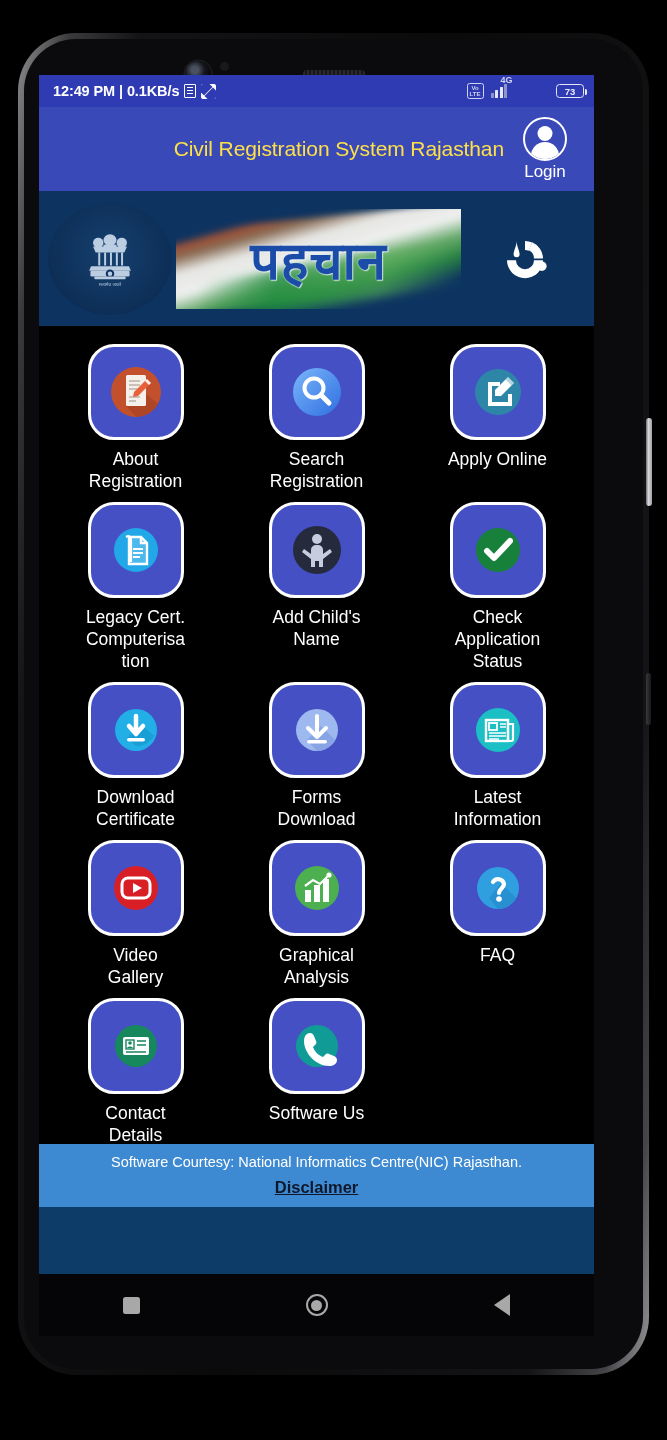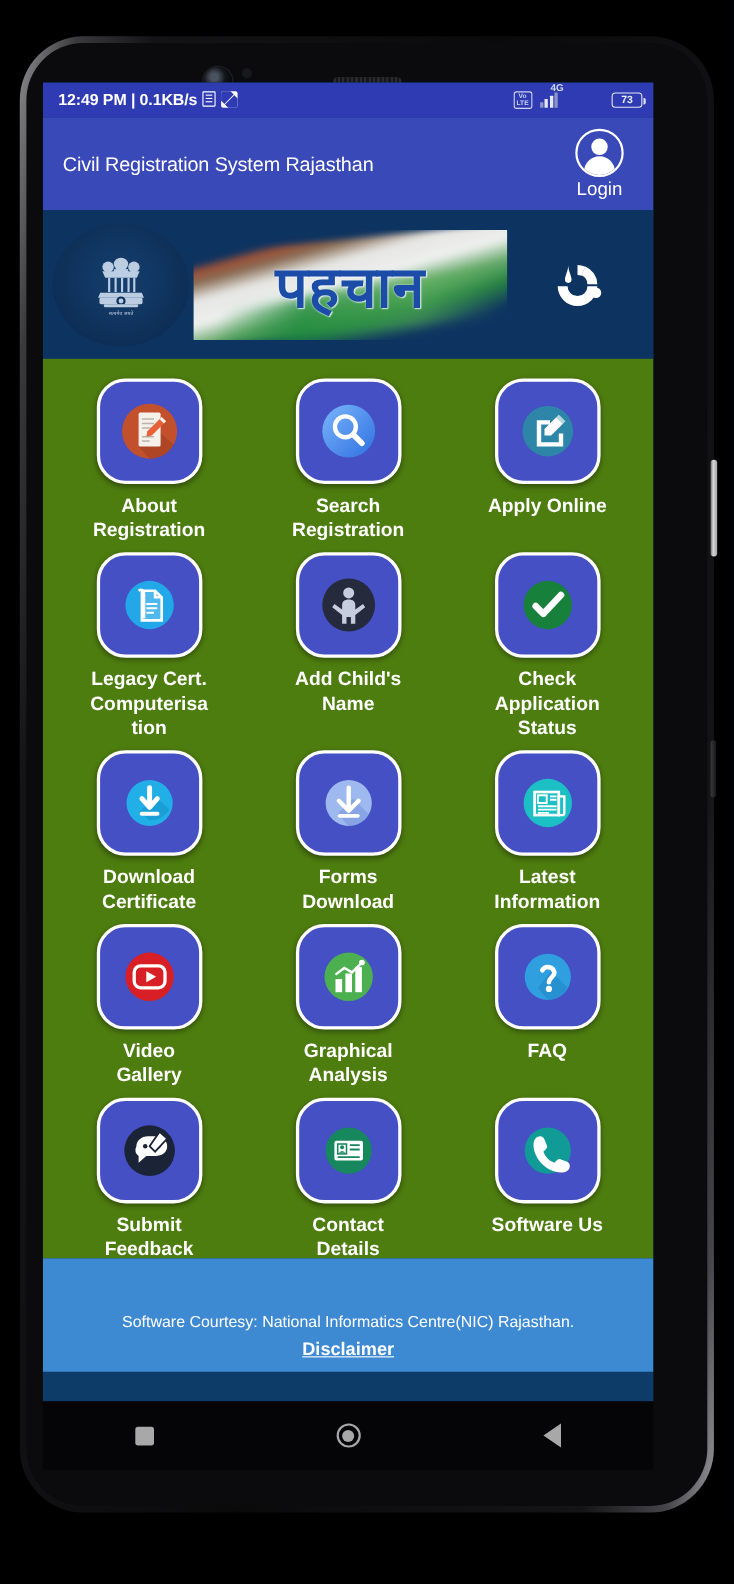--- a/index.html
+++ b/index.html
@@ -63,21 +63,21 @@
     overflow:hidden;
   }
 
   
   #statusbar {
     height:32px; background:#2f3bb2;
     display:flex; align-items:center; justify-content:space-between;
     padding:0 10px 0 14px;
     color:#ffffff;
   }
-  .sb-left { display:flex; align-items:flex-start; gap:5px; }
+  .sb-left { display:flex; align-items:center; gap:5px; }
   .sb-text { font-size:14.5px; font-weight:bold; letter-spacing:-0.1px; white-space:nowrap; }
   .sb-right { display:flex; align-items:center; gap:5px; }
 
   .ic-doc {
     width:12px; height:14px; border:1.6px solid #fff; border-radius:1px;
     position:relative; flex:none;
   }
   .ic-doc::before {
     content:""; position:absolute; left:2px; top:2px; right:2px; height:1.4px;
     background:#fff; box-shadow:0 3px 0 #fff, 0 6px 0 #fff;
@@ -115,21 +115,21 @@
     background:#e4e7f6; border-radius:0 1.5px 1.5px 0;
   }
   .bat-num { font-size:9.5px; font-weight:bold; color:#e9ecf9; }
 
   
   #appbar {
     height:84px; background:#3a49b8;
     display:flex; align-items:center; padding:0 8px 0 18px;
   }
   #app-title {
-    flex:1; color:#ffffff; font-size:18px; letter-spacing:-0.1px;
+    flex:1; color:#fde047; font-size:21px; letter-spacing:-0.1px;text-align:right;
   }
   #login-btn {
     width:82px; display:flex; flex-direction:column; align-items:center; gap:1px;
     cursor:pointer;
   }
   #login-avatar {
     width:44px; height:44px; border-radius:50%; border:2.4px solid #ffffff;
     display:flex; align-items:flex-end; justify-content:center; overflow:hidden;
     position:relative;
   }
@@ -183,27 +183,26 @@
     letter-spacing:1px;
   }
   #right-logo-circle {
     width:120px; height:112px; border-radius:50%;
     background:radial-gradient(ellipse at 50% 42%,#174madd 0%, #13416f 0%, #0c2c53 78%, #0a2748 100%);
     display:flex; align-items:center; justify-content:center; flex:none;
   }
 
   
   #grid {
-    background:#4d7c0f;
+    background:#000000;
     display:grid; grid-template-columns:repeat(3,1fr);
     padding:8px 6px 4px 6px;
     row-gap:0px;
     height:818px;
     align-content:start;
-    font-weight:bold;
   }
   .cell {
     display:flex; flex-direction:column; align-items:center;
     padding-top:10px; cursor:pointer;
   }
   .tile {
     width:96px; height:96px; border-radius:26px;
     background:#4450c4; border:3px solid #ffffff;
     display:flex; align-items:center; justify-content:center;
     box-shadow:0 2px 5px rgba(0,0,0,.35);
@@ -212,24 +211,24 @@
   .cell-label {
     margin-top:8px; color:#ffffff; font-size:17.5px;
     text-align:center; line-height:22px; max-width:150px;
   }
   .glyph { width:60px; height:60px; display:block; }
 
   
   #footer {
     background:#3e8ad2; padding:8px 10px 10px 10px; text-align:center;
   }
-  #footer-courtesy { color:#ffffff; font-size:14.5px; line-height:20px;margin-top:40px; }
+  #footer-courtesy { color:#ffffff; font-size:14.5px; line-height:20px; }
   #footer-downloads { color:#102a46; font-size:18px; font-weight:bold; margin-top:7px; }
   #footer-disclaimer {
-    color:#ffffff; font-size:16.5px; font-weight:bold;
+    color:#0f172a; font-size:16.5px; font-weight:bold;
     text-decoration:underline; margin-top:6px; display:inline-block; cursor:pointer;
   }
 
   
   #navbar {
     position:absolute; left:39px; top:1274px; width:555px; height:62px;
     background:#050507; display:flex; align-items:center; justify-content:space-around;
   }
   .nav-btn { cursor:pointer; display:flex; align-items:center; justify-content:center; width:70px; height:40px; }
   #nav-recents { width:17px; height:17px; background:#a8a8a8; border-radius:2.5px; }
@@ -487,33 +486,20 @@
         <svg class="glyph" viewBox="0 0 60 60" aria-hidden="true">
           <circle cx="30" cy="30" r="21" fill="#2f9fe0"></circle>
           <path d="M30 51a21 21 0 0 0 18-11L33 25 21 40z" fill="#1c7bbb" opacity=".4"></path>
           <path d="M25 24a6 6 0 0 1 11 2c0 4-5 5-5 9" fill="none" stroke="#fff" stroke-width="4.2" stroke-linecap="round"></path>
           <circle cx="31" cy="41" r="2.8" fill="#fff"></circle>
         </svg>
       </div>
       <div class="cell-label">FAQ</div>
     </div>
 
-    <div class="cell">
-      <div class="tile">
-        <svg class="glyph" viewBox="0 0 60 60" aria-hidden="true">
-          <circle cx="30" cy="30" r="23" fill="#1b2336"></circle>
-          <path d="M18 26a10 9 0 0 1 10-9h8a10 9 0 0 1 10 9 10 9 0 0 1-10 9h-9l-7 6v-6a9 8 0 0 1-2-9z" fill="#fff"></path>
-          <circle cx="26" cy="26" r="2" fill="#1b2336"></circle>
-          <circle cx="32" cy="26" r="2" fill="#1b2336"></circle>
-          <circle cx="38" cy="26" r="2" fill="#1b2336"></circle>
-          <path d="M39 13l7 6-11 12-5-5z" fill="#fff" stroke="#1b2336" stroke-width="1.6"></path>
-        </svg>
-      </div>
-      <div class="cell-label">Submit<br>Feedback</div>
-    </div>
 
     <div class="cell">
       <div class="tile">
         <svg class="glyph" viewBox="0 0 60 60" aria-hidden="true">
           <circle cx="30" cy="30" r="21" fill="#17875e"></circle>
           <rect x="17" y="21" width="26" height="18" rx="2" fill="#fff"></rect>
           <rect x="20" y="24" width="8" height="9" fill="none" stroke="#17875e" stroke-width="1.4"></rect>
           <circle cx="24" cy="27" r="1.8" fill="#17875e"></circle>
           <path d="M21 32c1-2 5-2 6 0z" fill="#17875e"></path>
           <g stroke="#17875e" stroke-width="1.6">

